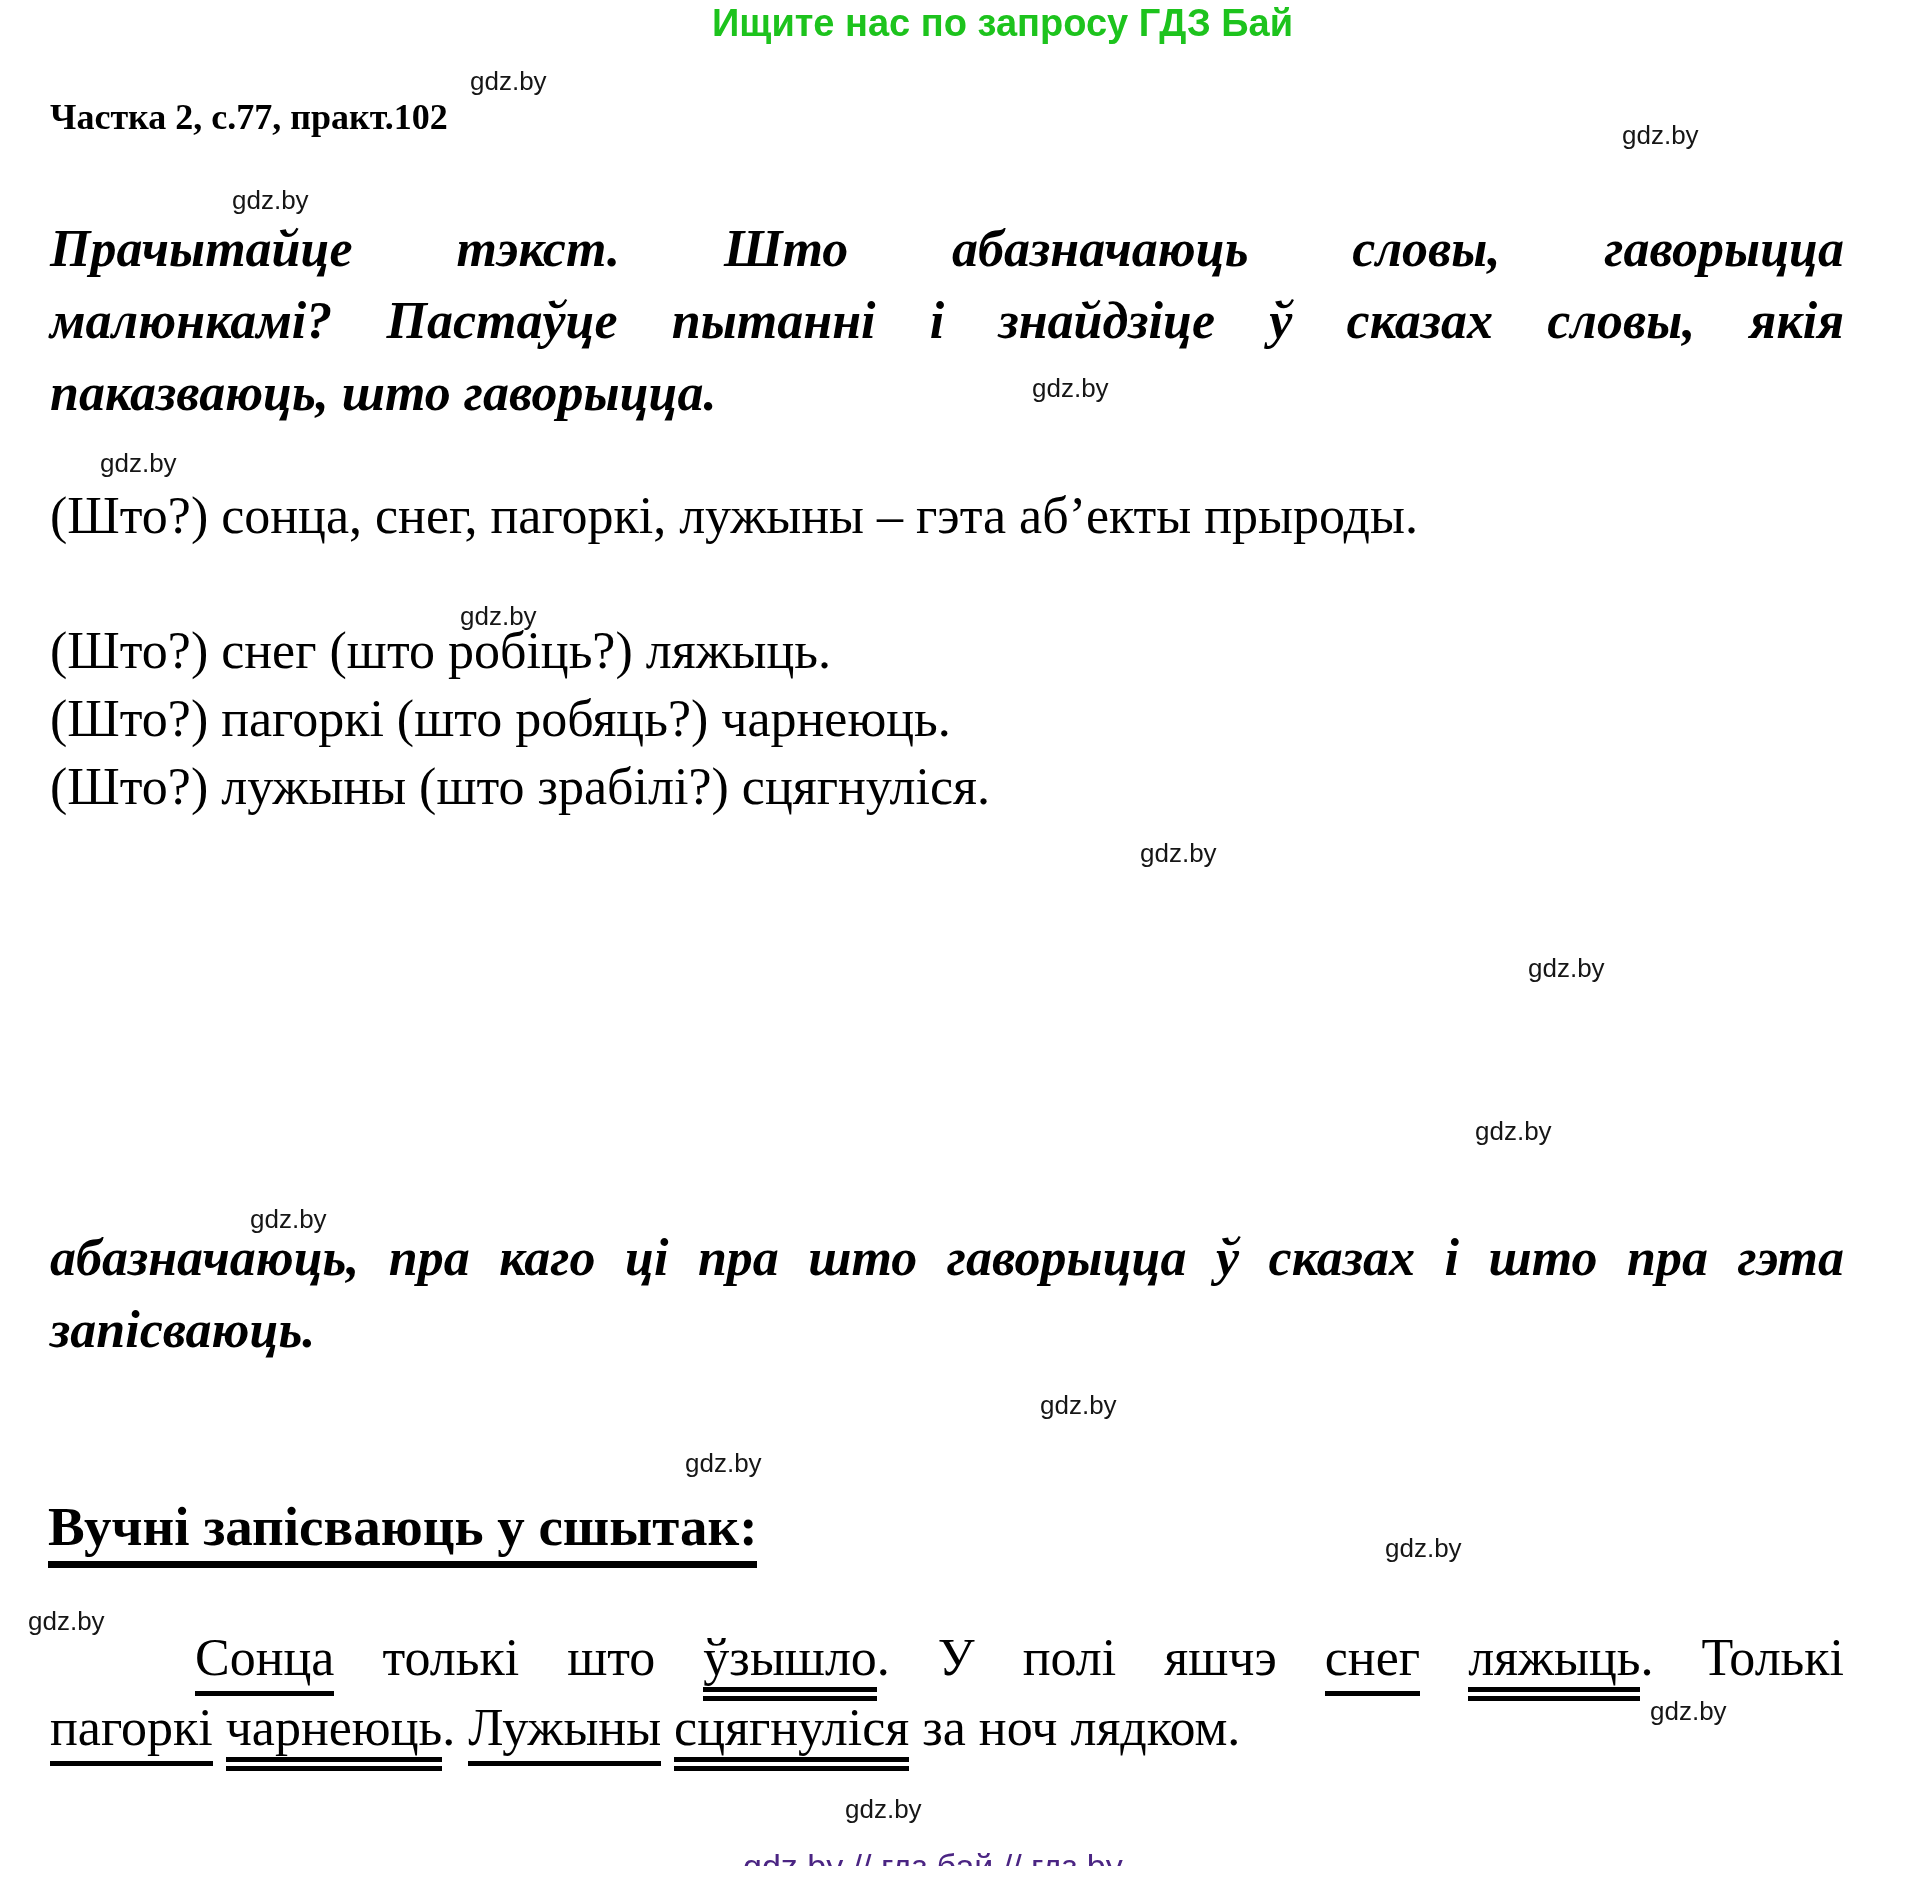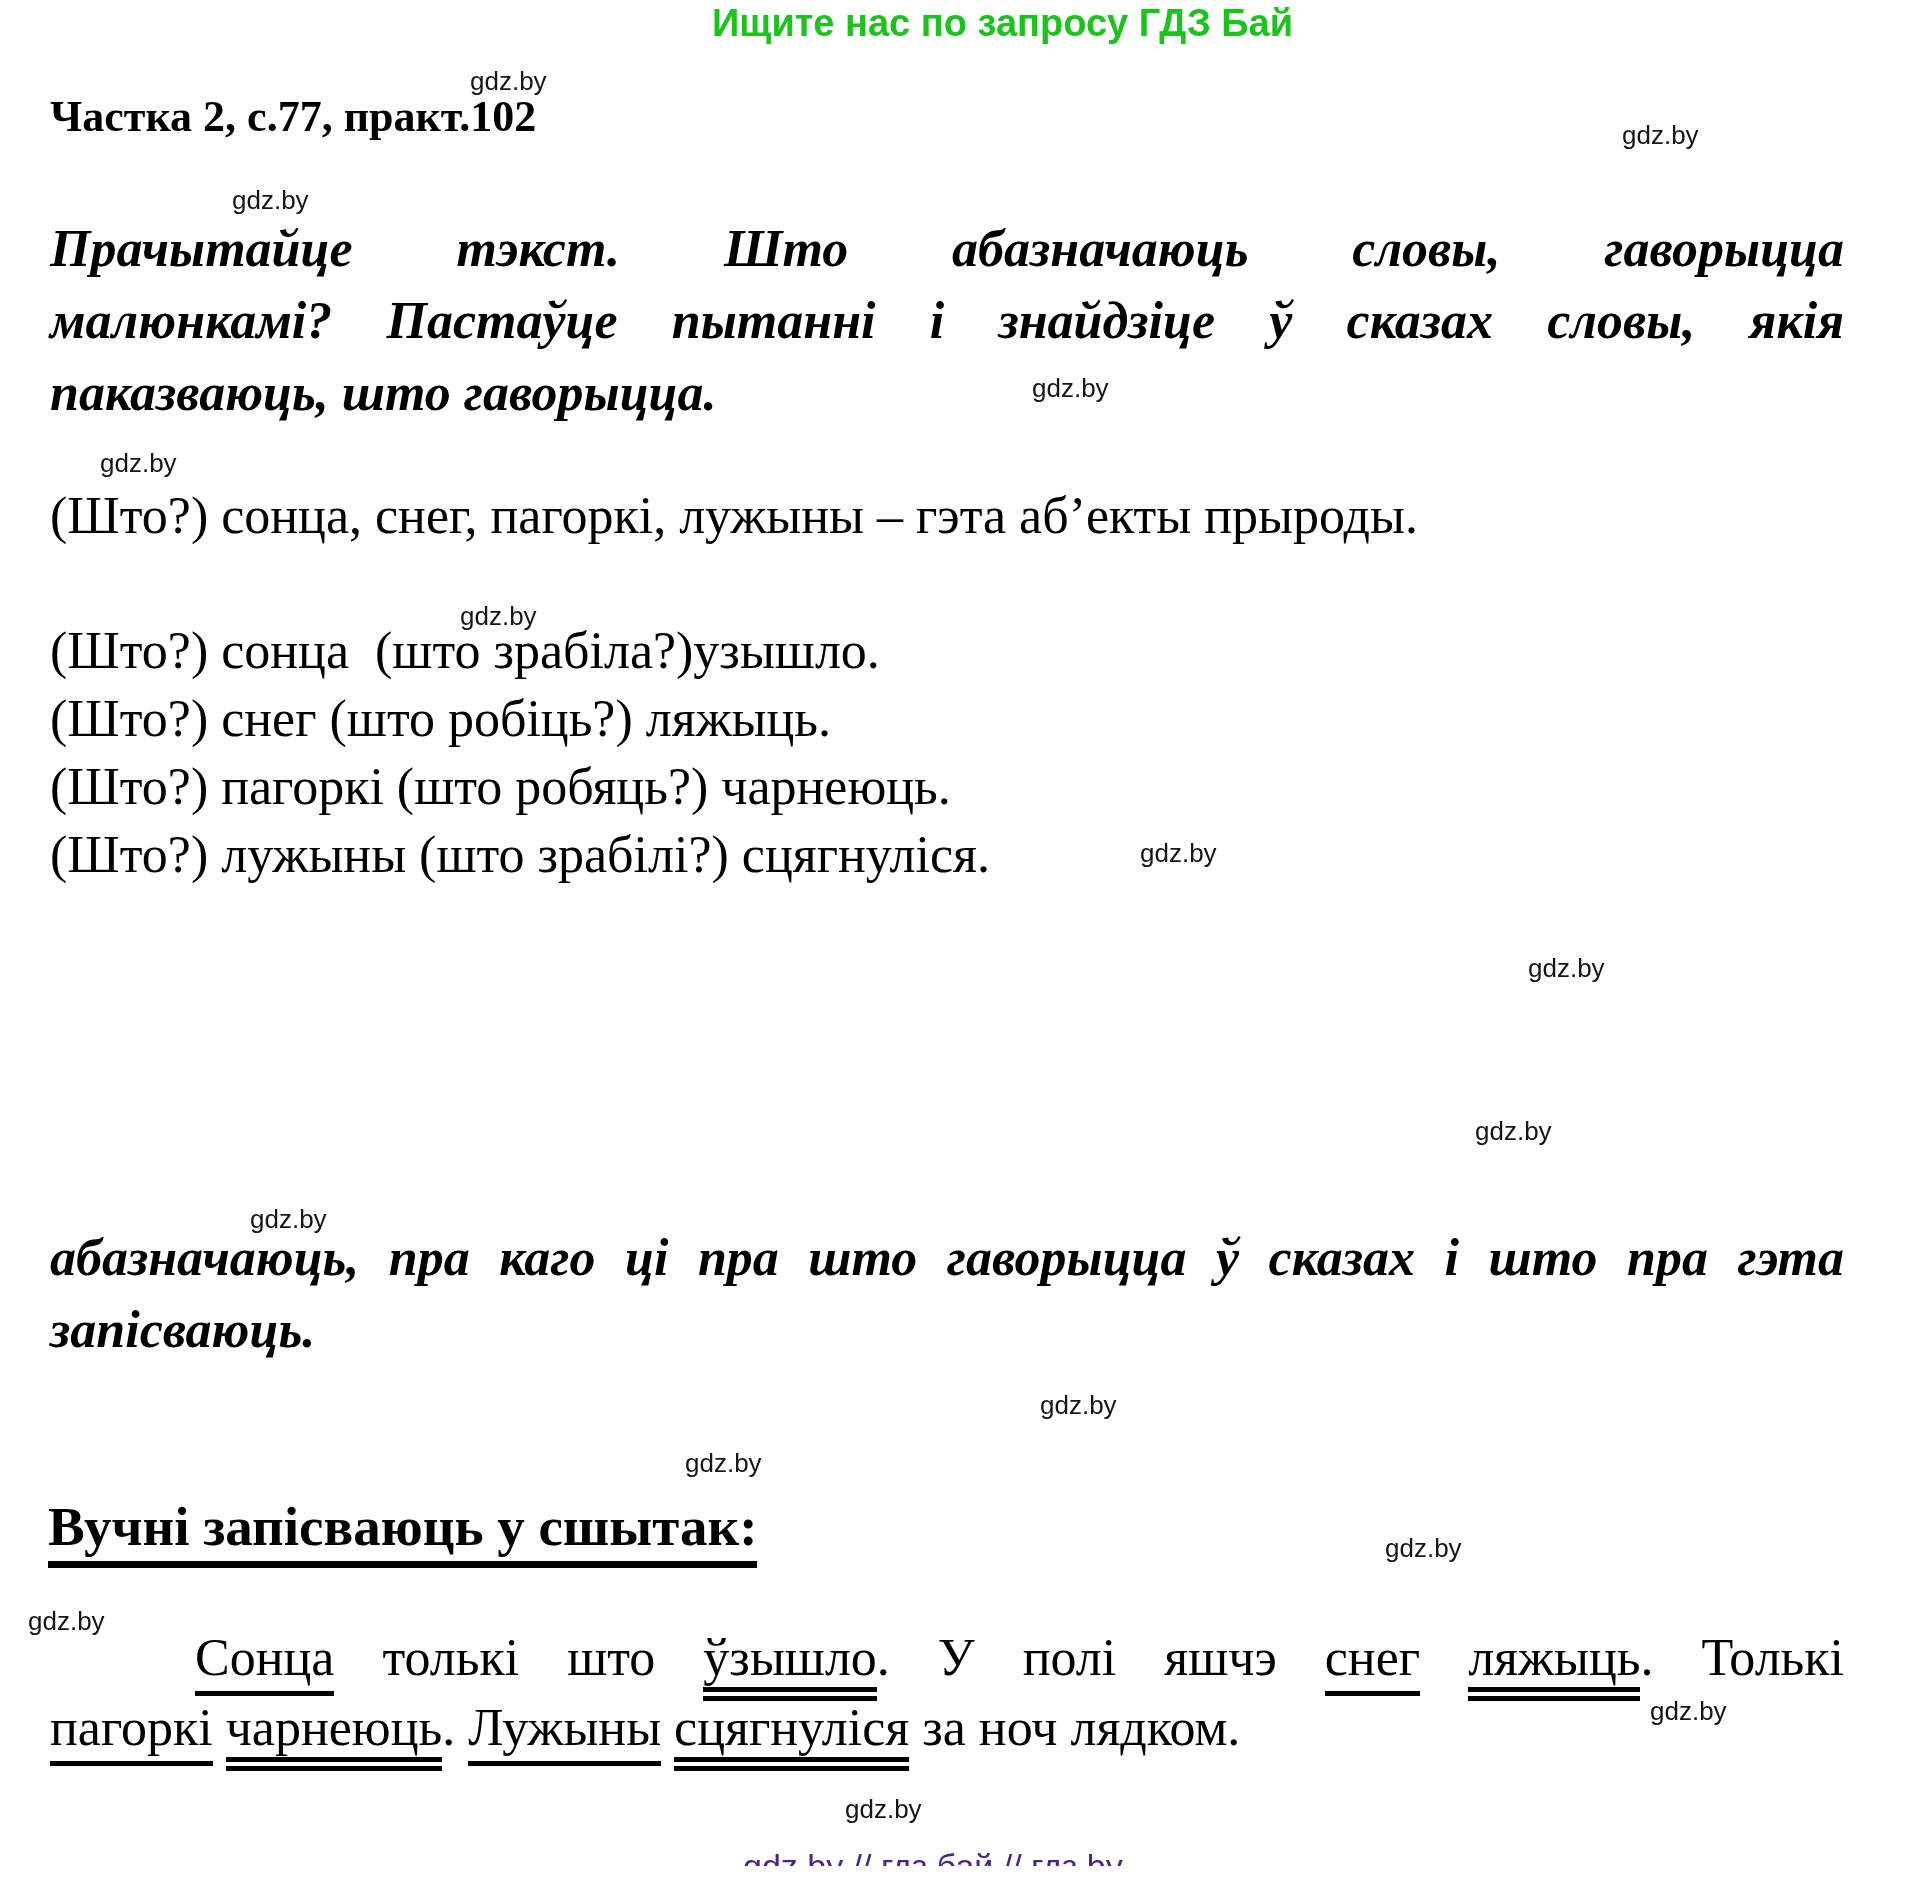--- a/index.html
+++ b/index.html
@@ -28,21 +28,21 @@
     white-space:nowrap;
   }
   
   .wm{
     font-family:"Liberation Sans", sans-serif;
     font-size:26px;
     color:var(--wm);
     white-space:nowrap;
   }
   .title{
-    font-size:44px;
+    font-size:36px;
     font-weight:bold;
     white-space:nowrap;
     line-height:60px;
   }
   .para{width:1794px;}
   .bold-italic .line{
     font-size:52px;
     font-weight:bold;
     font-style:italic;
     line-height:72px;
@@ -108,21 +108,20 @@
 
   <div class="abs para bold-italic" style="left:50px;top:213px;">
       <div class="line just"><span>Прачытайце тэкст. Што абазначаюць словы, гаворыцца</span></div>
       <div class="line just"><span>малюнкамі? Пастаўце пытанні і знайдзіце ў сказах словы, якія</span></div>
       <div class="line"><span>паказваюць, што гаворыцца.</span></div>
     </div>
 
   <div class="abs single-line" style="left:50px;top:482px;">(Што?) сонца, снег, пагоркі, лужыны – гэта аб’екты прыроды.</div>
 
   <div class="abs para qlines" style="left:50px;top:617px;">
-      <div class="line"><span>(Што?) сонца&nbsp; (што зрабіла?)узышло.</span></div>
       <div class="line"><span>(Што?) снег (што робіць?) ляжыць.</span></div>
       <div class="line"><span>(Што?) пагоркі (што робяць?) чарнеюць.</span></div>
       <div class="line"><span>(Што?) лужыны (што зрабілі?) сцягнуліся.</span></div>
     </div>
 
 
   <div class="abs para bold-italic" style="left:50px;top:1222px;">
       <div class="line just"><span>абазначаюць, пра каго ці пра што гаворыцца ў сказах і што пра гэта</span></div>
       <div class="line"><span>запісваюць.</span></div>
     </div>

